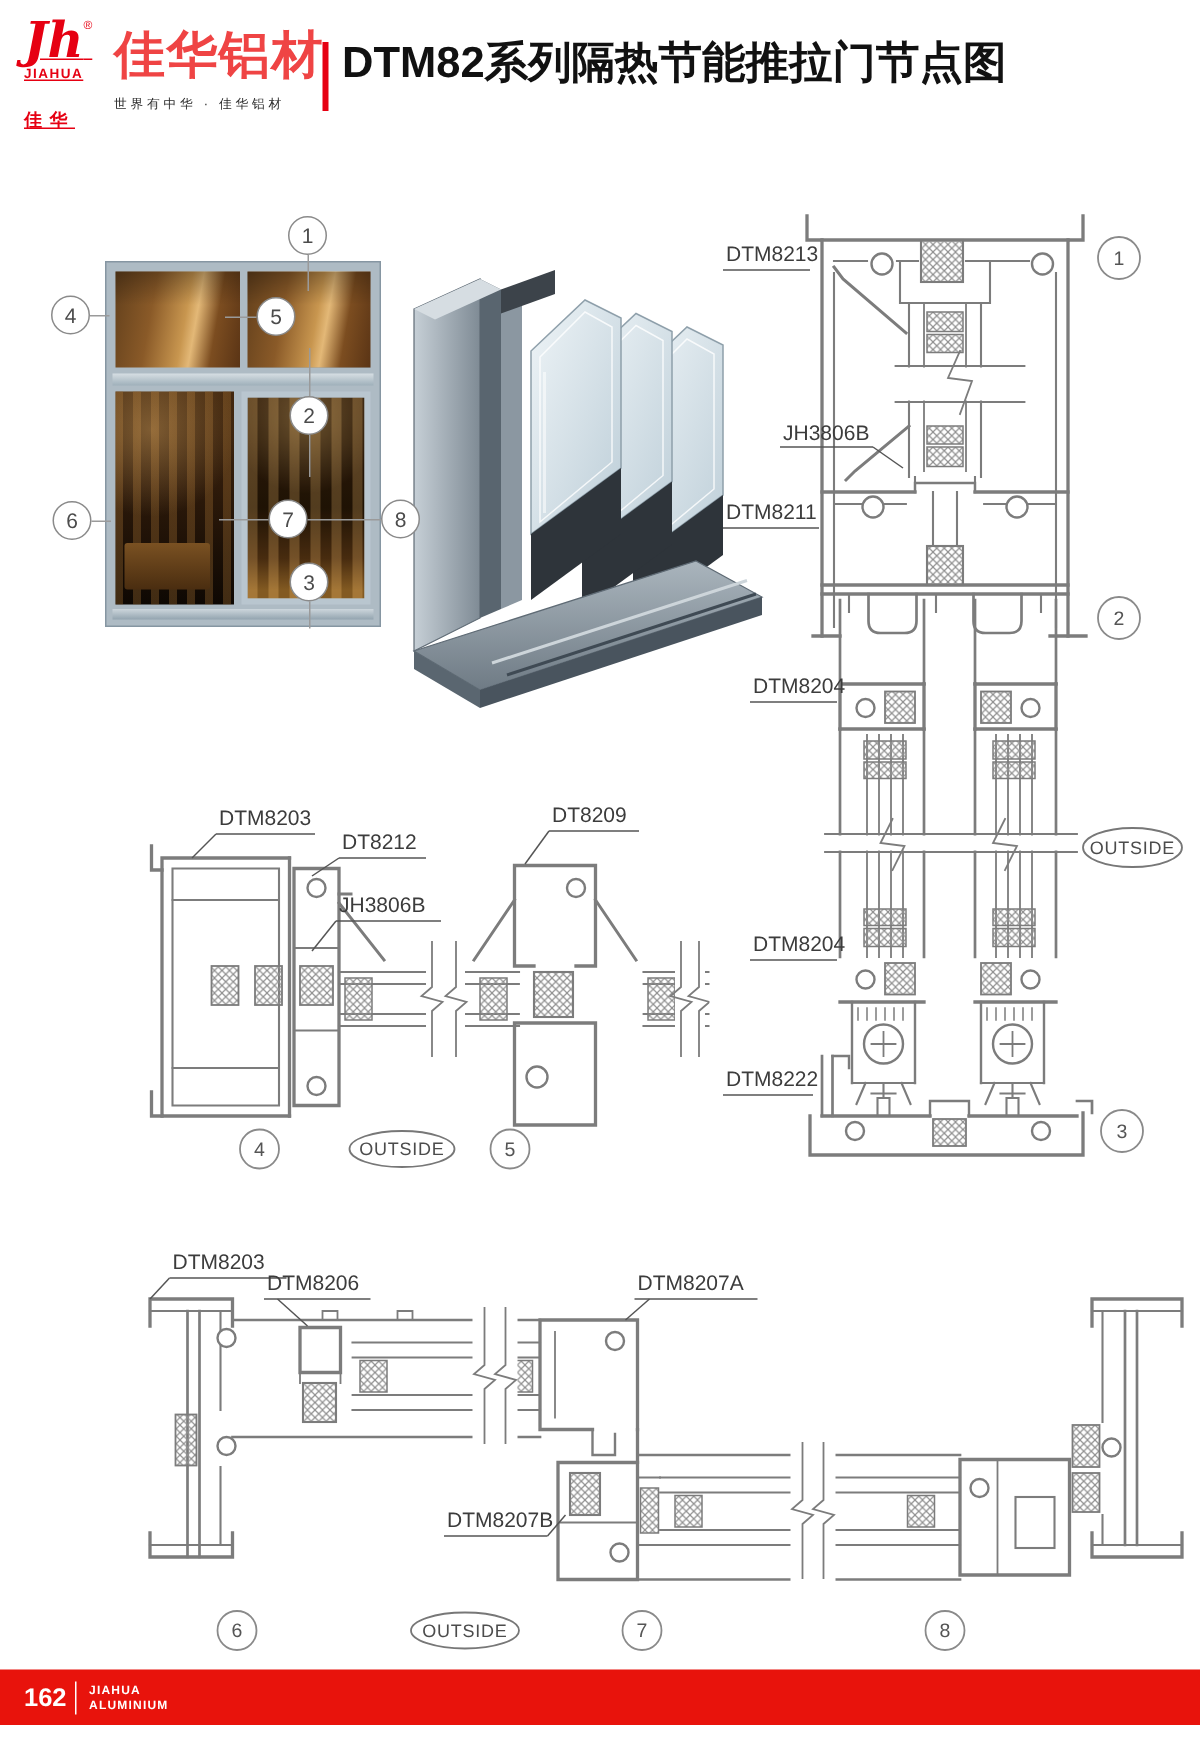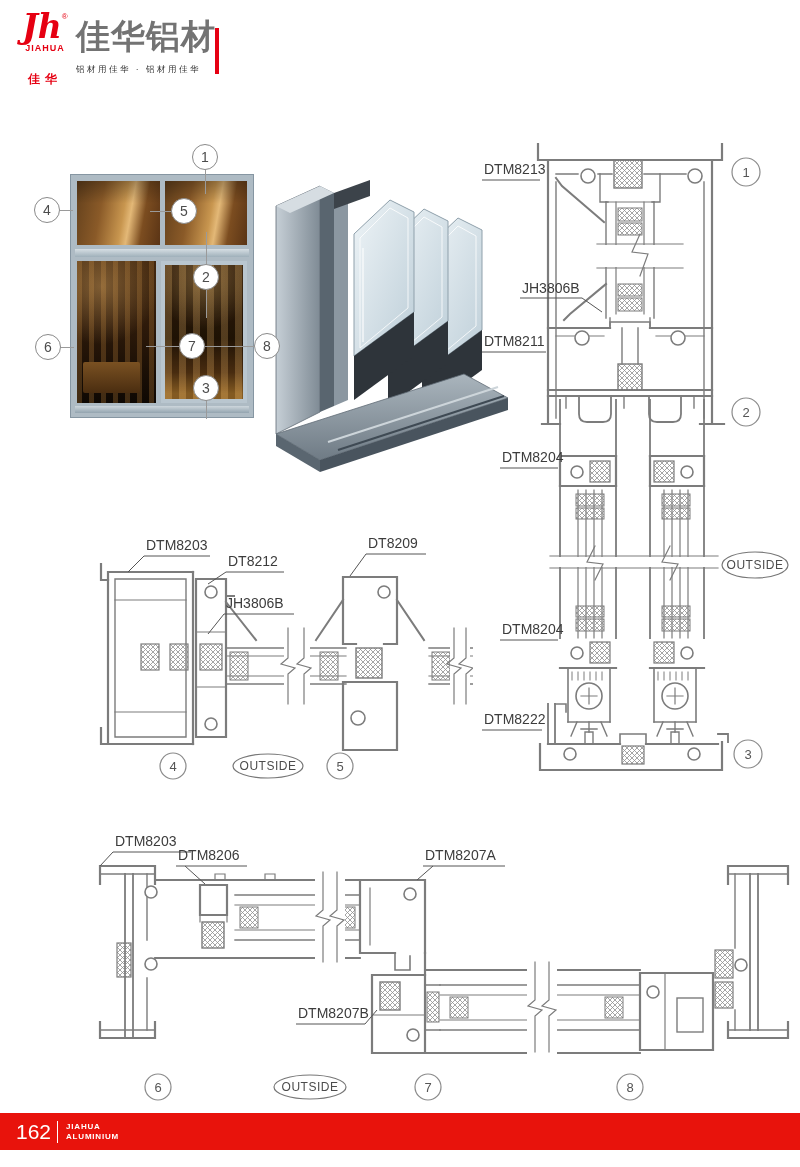--- a/index.html
+++ b/index.html
@@ -1,28 +1,28 @@
 <!DOCTYPE html>
 <html><head>
 <meta charset="utf-8">
 <style>
   html,body{margin:0;padding:0;}
   body{width:800px;height:1167px;position:relative;background:#fff;overflow:hidden;
        font-family:"Liberation Sans",sans-serif;}
   [data-name]{box-sizing:border-box;}
 
   
-  .logo{position:absolute;left:16px;top:12px;width:58px;text-align:center;color:#e60012;}
+  .logo{position:absolute;left:16px;top:12px;width:58px;text-align:left;color:#e60012;text-decoration:underline;}
   .monogram{font-family:"DejaVu Serif",serif;font-style:italic;font-weight:bold;
             font-size:33px;line-height:30px;color:#e60012;}
   .reg{font-size:8px;vertical-align:top;}
   .logo-en{font-size:9px;font-weight:bold;letter-spacing:1px;margin-top:1px;}
   .logo-cn{font-size:12px;font-weight:bold;letter-spacing:5px;margin-top:18px;}
   .brand-block{position:absolute;left:76px;top:14px;width:140px;}
-  .brand{font-size:34px;font-weight:900;color:#737373;letter-spacing:1px;white-space:nowrap;}
+  .brand{font-size:34px;font-weight:900;color:#ef4444;letter-spacing:1px;white-space:nowrap;}
   .tagline{font-size:8.5px;color:#2b2b2b;letter-spacing:2.5px;margin-top:4px;white-space:nowrap;}
   .title-divider{position:absolute;left:215px;top:28px;width:4px;height:46px;background:#e60012;}
   .title-block{position:absolute;left:228px;top:22px;width:466px;}
   .title-block h1{margin:0;font-size:29px;font-weight:900;color:#111;white-space:nowrap;letter-spacing:0;}
   .title-block p{margin:5px 0 0 0;font-size:11.5px;color:#1c1c1c;word-spacing:3.5px;white-space:nowrap;}
 
   
   .photo{position:absolute;left:70px;top:174px;width:184px;height:244px;
          background:#aebbc4;border:1px solid #8696a2;padding:6px 6px 10px 6px;
          display:flex;flex-direction:column;}
@@ -52,39 +52,40 @@
 
   
   .lbl{font:14px "Liberation Sans",sans-serif;fill:#3c3c3c;}
   .co{font:13px "Liberation Sans",sans-serif;fill:#555;}
   .out{font:12px "Liberation Sans",sans-serif;fill:#4c4c4c;letter-spacing:.5px;}
   svg{position:absolute;}
 
   
   footer{position:absolute;left:0;top:1113px;width:800px;height:37px;background:#e8130c;
          display:flex;align-items:center;color:#fff;}
-  .page-num{font-size:21px;font-weight:normal;margin-left:16px;}
+  .page-num{font-size:17px;font-weight:bold;margin-left:16px;}
   .foot-div{width:1px;height:22px;background:#fff;margin:0 8px 0 6px;}
   .foot-brand{font-size:8px;font-weight:bold;letter-spacing:.8px;line-height:1.25;}
 </style>
 </head>
 <body data-name="catalog-page">
 
 <header data-name="page-header">
   <div class="logo" data-name="brand-logo">
     <div><span class="monogram" data-name="logo-monogram-icon">Jh</span><span class="reg" data-name="registered-mark">®</span></div>
     <div class="logo-en" data-name="logo-name-en">JIAHUA</div>
     <div class="logo-cn" data-name="logo-name-cn">佳华</div>
   </div>
   <div class="brand-block" data-name="brand-block">
     <div class="brand" data-name="brand-name">佳华铝材</div>
-    <div class="tagline" data-name="brand-tagline">铝材用佳华 · 铝材用佳华</div>
+    <div class="tagline" data-name="brand-tagline">世界有中华 · 佳华铝材</div>
   </div>
   <div class="title-divider" data-name="title-divider"></div>
   <div class="title-block" data-name="title-block">
+    <h1 data-name="page-title">DTM82系列隔热节能推拉门节点图</h1>
   </div>
 </header>
 
 <div class="photo" data-name="product-photo">
   <div class="transom-row" data-name="photo-transom-row">
     <div class="pane-t" data-name="photo-transom-pane"></div>
     <div class="pane-t" data-name="photo-transom-pane"></div>
   </div>
   <div class="frame-bar" data-name="photo-frame-bar"></div>
   <div class="door-row" data-name="photo-door-row">

